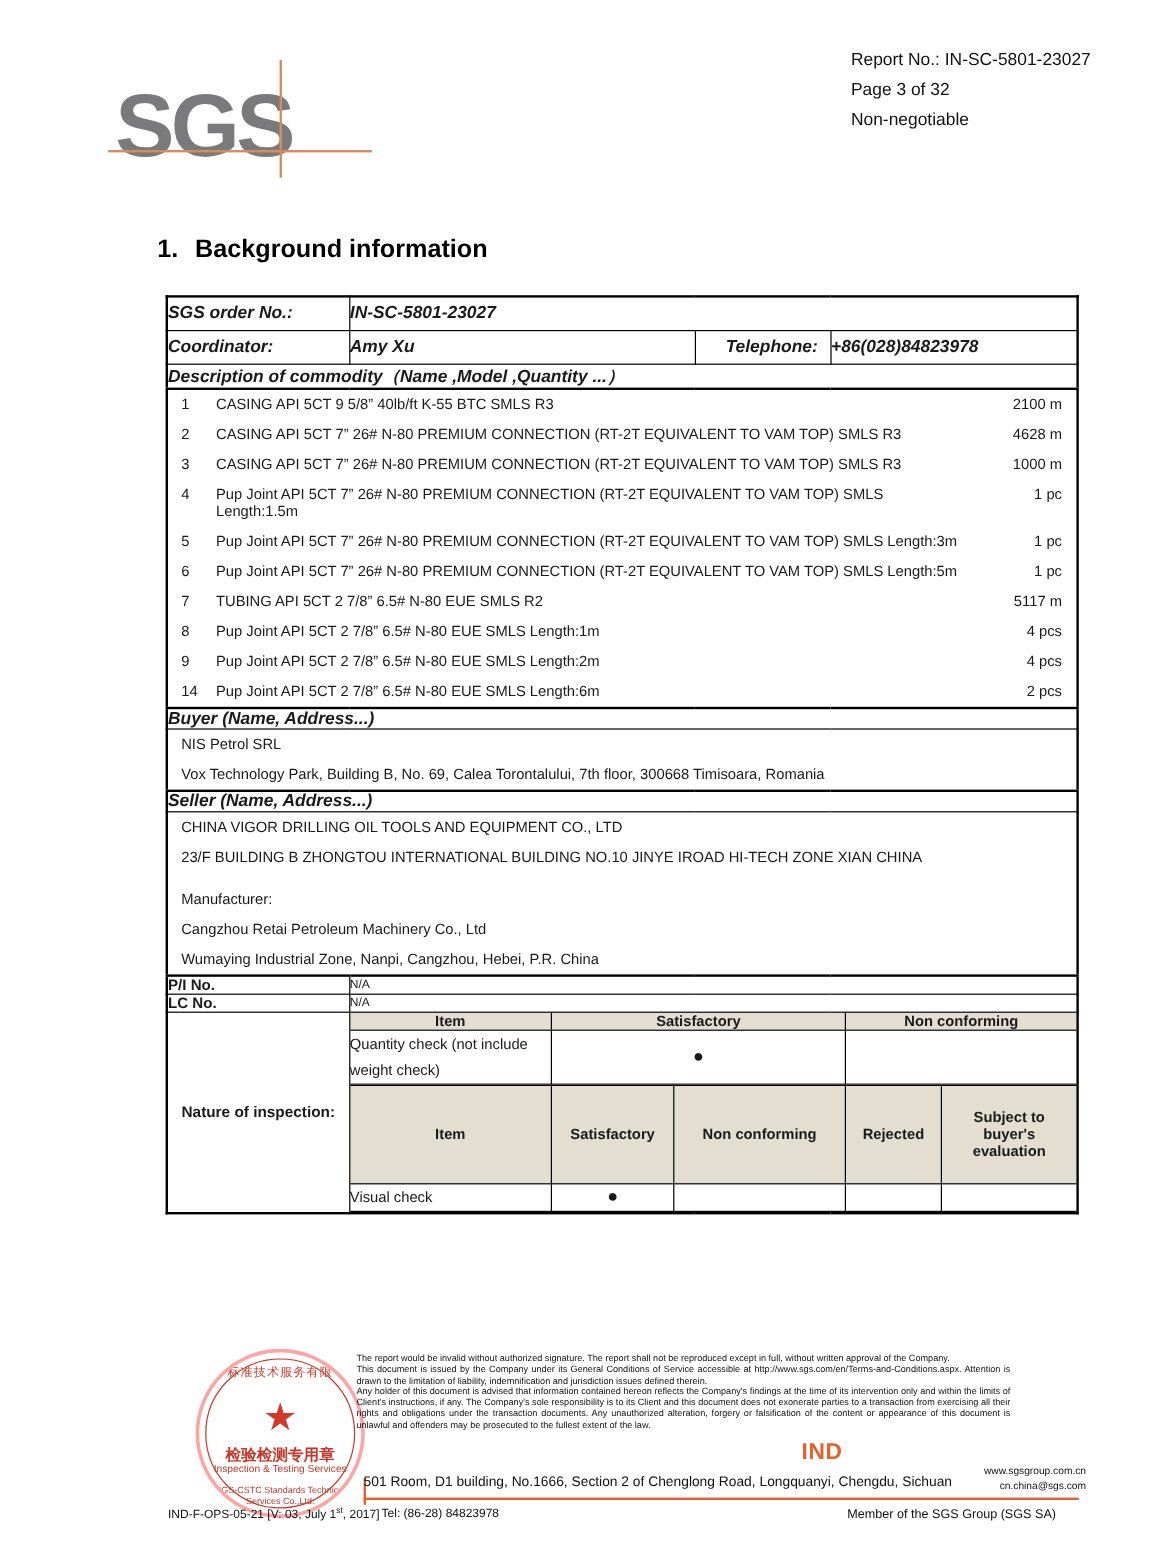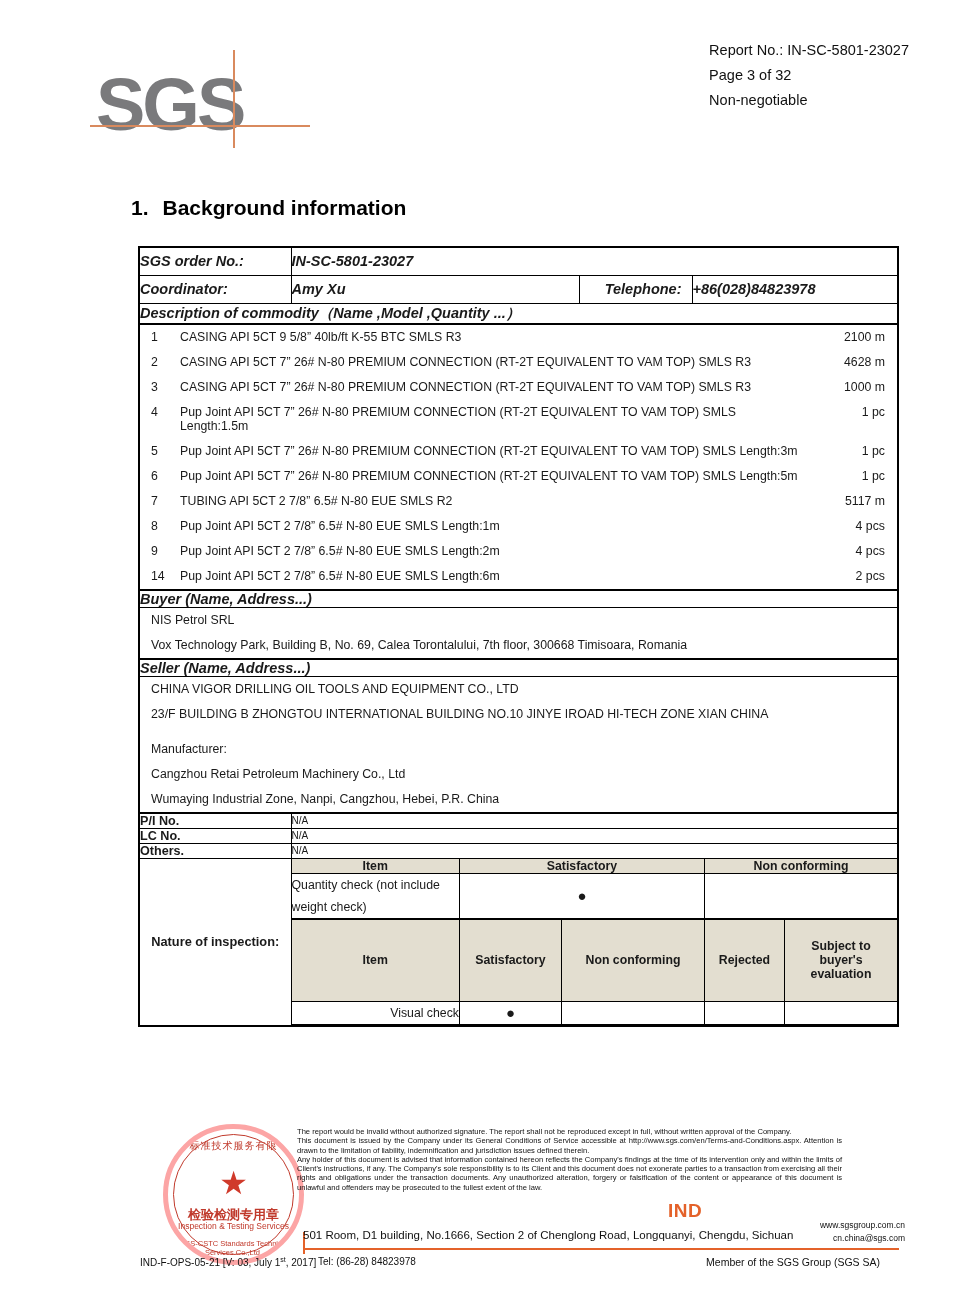--- a/index.html
+++ b/index.html
@@ -181,21 +181,21 @@
   .dot { font-size: 15px; line-height: 1; }
 
   
   .stamp {
     position: absolute;
     left: 163px;
     top: 1124px;
     width: 141px;
     height: 141px;
     border-radius: 50%;
-    border: 5px solid #fca5a5;
+    border: 3px solid #fca5a5;
     color: #c0392b;
     overflow: hidden;
   }
   .stamp .inner-ring {
     position: absolute;
     left: 5px; top: 5px; right: 5px; bottom: 5px;
     border-radius: 50%;
     border: 1px solid #c0392b;
   }
   .stamp .star {
@@ -452,24 +452,20 @@
           </div>
       </td>
     </tr>
 
     <tr>
       <td class="small-lbl" style="border-top:2px solid #000;">P/I No.</td>
       <td class="small-val" colspan="3" style="border-top:2px solid #000;">N/A</td>
     </tr>
     <tr>
       <td class="small-lbl">LC No.</td>
-      <td class="small-val" colspan="3">N/A</td>
-    </tr>
-    <tr>
-      <td class="small-lbl">Others.</td>
       <td class="small-val" colspan="3">N/A</td>
     </tr>
 
     <tr>
       <td class="noi-label">Nature of inspection:</td>
       <td colspan="3" style="padding:0;">
 
         <table class="insp-table">
           <tbody>
             <tr>
@@ -497,21 +493,21 @@
               <td class="ih" style="width:102px;">Satisfactory</td>
               <td class="ih" style="width:143px;">Non conforming</td>
               <td class="ih" style="width:80px;">Rejected</td>
               <td class="ih no-right">
                 <div>Subject to</div>
                 <div>buyer's</div>
                 <div>evaluation</div>
               </td>
             </tr>
             <tr>
-              <td class="ic no-left" style="height:18px;text-align:right;">Visual check</td>
+              <td class="ic no-left" style="height:18px;">Visual check</td>
               <td class="icenter">
                 <span class="dot">●</span>
               </td>
               <td class="icenter"></td>
               <td class="icenter"></td>
               <td class="icenter no-right"></td>
             </tr>
           </tbody>
         </table>
 

